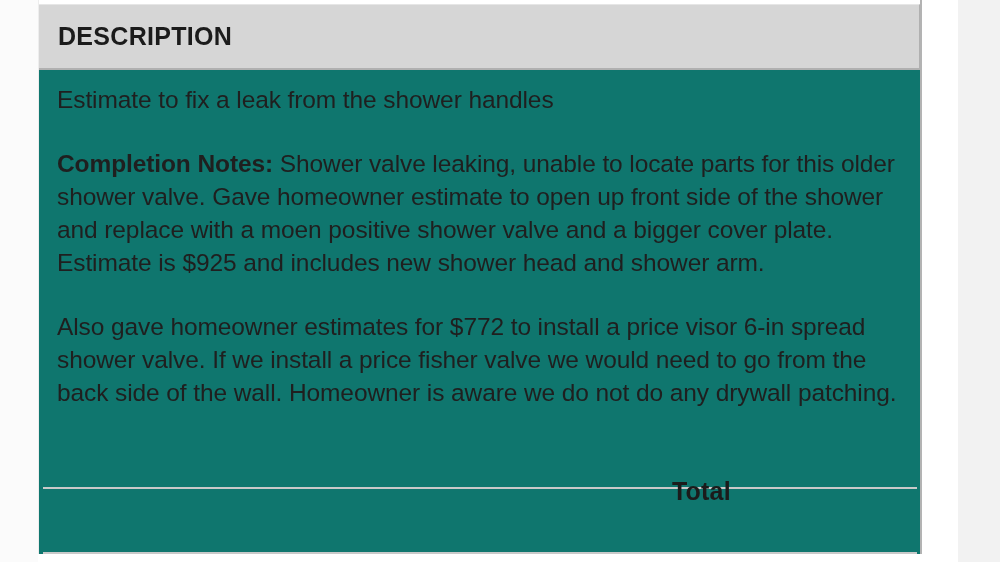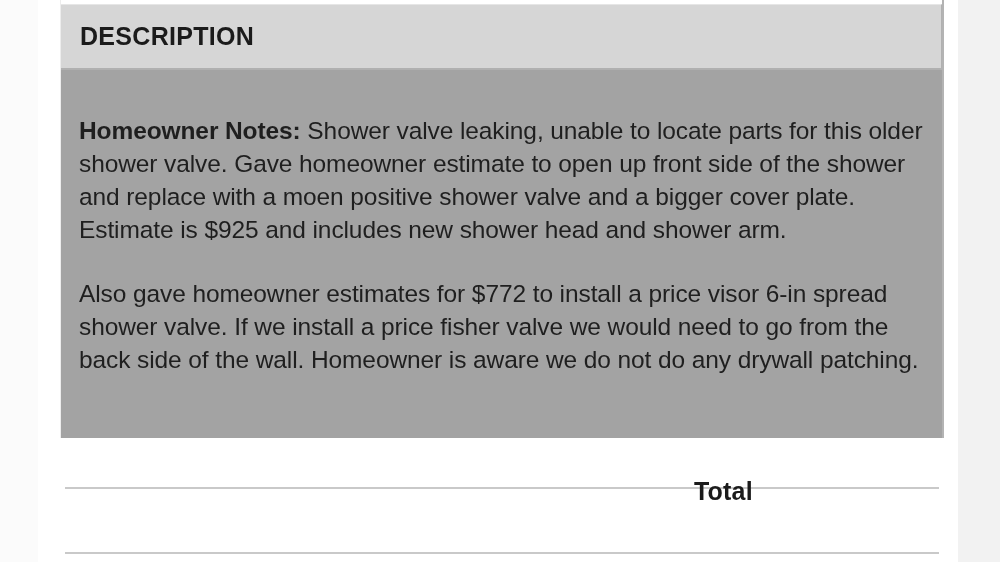--- a/index.html
+++ b/index.html
@@ -45,26 +45,25 @@
     height: 562px;
     background: #fbfbfb;
   }
 
   
   .card {
     position: absolute;
     left: 38px;
     top: 0;
     width: 884px;
-    height: 438px;
-    background: #a3a3a3;
+    height: 554px;
+    background: #0f766e;
     border-right: 2px solid #b3b3b3;
     border-left: 1px solid #ededed;
     box-sizing: border-box;
-    margin-left: 22px;
   }
 
   
   .card-top-sliver {
     height: 4px;
     background: #ffffff;
   }
 
   
   .table-header {
@@ -152,23 +151,24 @@
   <div class="card">
 
     <div class="card-top-sliver"></div>
 
     <div class="table-header">
       <span class="header-label">DESCRIPTION</span>
     </div>
 
     <div class="table-body">
 
+      <p class="desc-line">Estimate to fix a leak from the shower handles</p>
 
       <p class="desc-paragraph">
-        <span class="notes-label">Homeowner Notes:</span><span> Shower valve leaking, unable to locate parts for this older shower valve. Gave homeowner estimate to open up front side of the shower and replace with a moen positive shower valve and a bigger cover plate. Estimate is $925 and includes new shower head and shower arm.</span>
+        <span class="notes-label">Completion Notes:</span><span> Shower valve leaking, unable to locate parts for this older shower valve. Gave homeowner estimate to open up front side of the shower and replace with a moen positive shower valve and a bigger cover plate. Estimate is $925 and includes new shower head and shower arm.</span>
       </p>
 
       <p class="desc-paragraph">Also gave homeowner estimates for $772 to install a price visor 6-in spread shower valve. If we install a price fisher valve we would need to go from the back side of the wall. Homeowner is aware we do not do any drywall patching.</p>
 
     </div>
 
     <div class="total-rule top"></div>
 
     <div class="total-row">
       <span class="total-label">Total</span>

